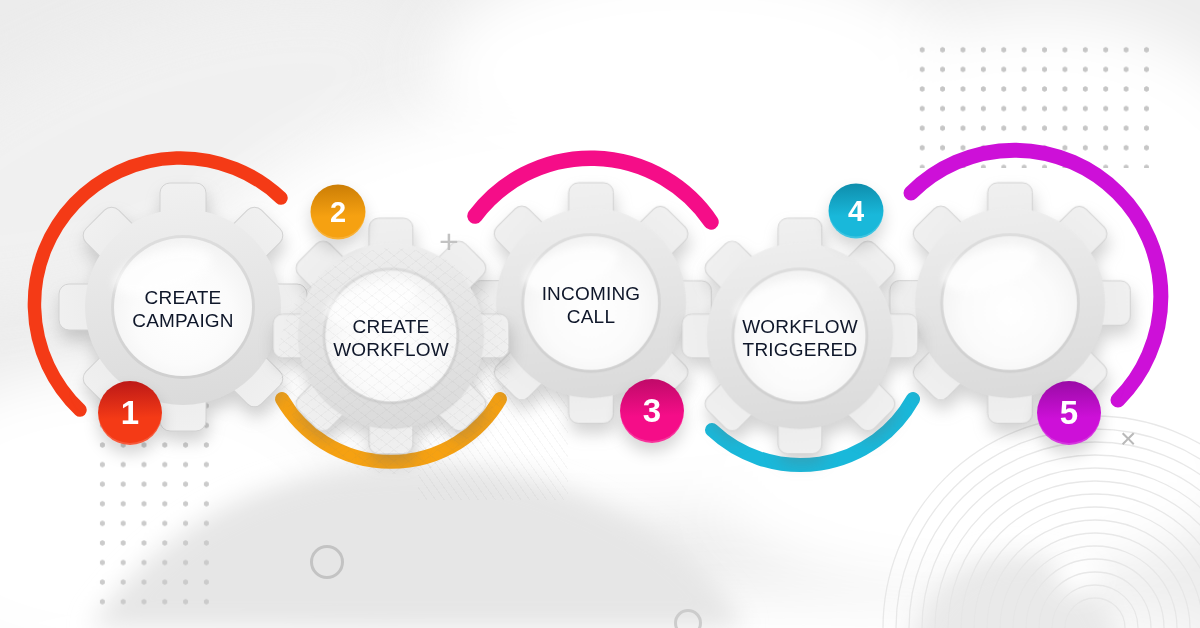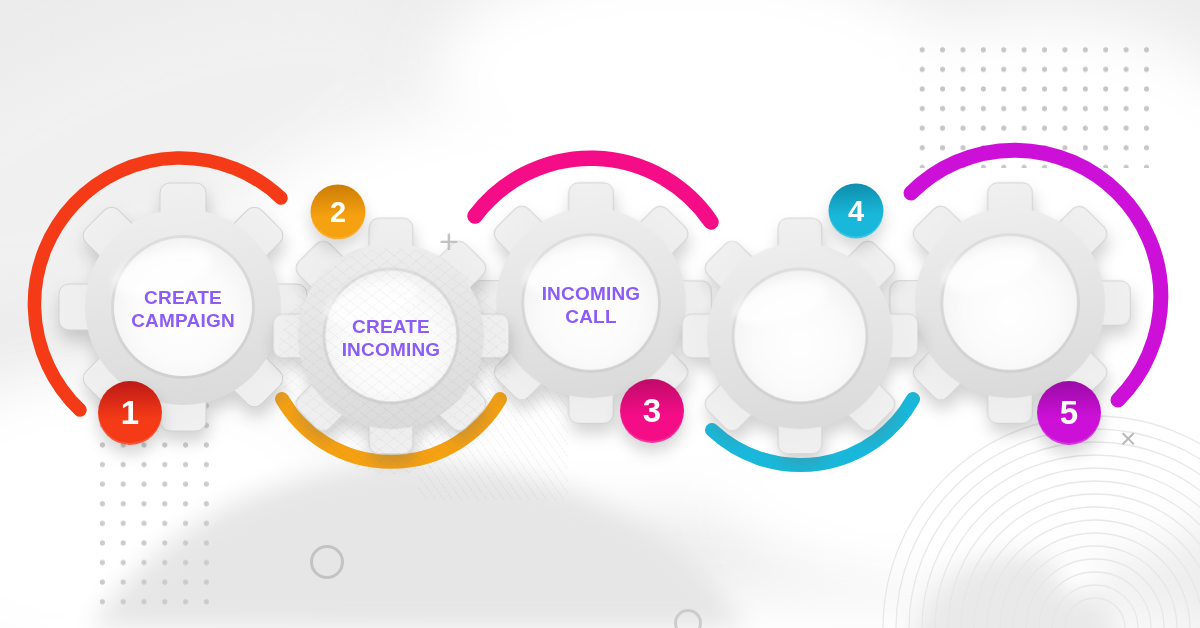--- a/index.html
+++ b/index.html
@@ -38,22 +38,22 @@
   .glyph{position:absolute;pointer-events:none;color:#c2c2c2;z-index:4;line-height:1;}
   #plus-deco{left:439px;top:224px;font-size:34px;font-weight:400;}
   #close-deco{left:1120px;top:425px;font-size:28px;font-weight:400;color:#b9b9b9;}
   .ring-deco{position:absolute;border-radius:50%;border:3.5px solid #c3c3c3;z-index:4;}
   #ring-1{left:310px;top:545px;width:28px;height:28px;}
   #ring-2{left:674px;top:609px;width:22px;height:22px;border-width:3px;border-color:#cccccc;}
   
   .step-label{
     position:absolute;z-index:6;width:152px;
     transform:translate(-50%,-50%);
-    text-align:center;font-size:19px;line-height:1.22;font-weight:bold;
-    color:#8b5cf6;letter-spacing:.2px;
+    text-align:center;font-size:19px;line-height:1.22;font-weight:normal;
+    color:#0f172a;letter-spacing:.2px;
   }
   
   .badge{
     position:absolute;z-index:7;border-radius:50%;
     transform:translate(-50%,-50%);
     display:flex;align-items:center;justify-content:center;
     color:#fff;font-weight:bold;
     box-shadow:0 9px 16px rgba(0,0,0,.17), inset 0 -2px 0 rgba(255,255,255,.16);
   }
   .badge.big{width:64px;height:64px;font-size:33px;}
@@ -170,22 +170,23 @@
   </svg>
 
   <div class="mesh" id="mesh-a"></div>
 
   <div class="glyph" id="plus-deco">+</div>
   <div class="glyph" id="close-deco">×</div>
   <div class="ring-deco" id="ring-1"></div>
   <div class="ring-deco" id="ring-2"></div>
 
   <div class="step-label" style="left:183px;top:309px;">CREATE CAMPAIGN</div>
-  <div class="step-label" style="left:391px;top:338px;">CREATE INCOMING</div>
+  <div class="step-label" style="left:391px;top:338px;">CREATE WORKFLOW</div>
   <div class="step-label" style="left:591px;top:305px;">INCOMING CALL</div>
+  <div class="step-label" style="left:800px;top:338px;">WORKFLOW TRIGGERED</div>
 
   <div class="badge big" id="badge-1" style="left:130px;top:413px;">1</div>
   <div class="badge small" id="badge-2" style="left:338px;top:212px;">2</div>
   <div class="badge big" id="badge-3" style="left:652px;top:411px;">3</div>
   <div class="badge small" id="badge-4" style="left:856px;top:211px;">4</div>
   <div class="badge big" id="badge-5" style="left:1069px;top:413px;">5</div>
 
 </div>
 
 </body></html>

